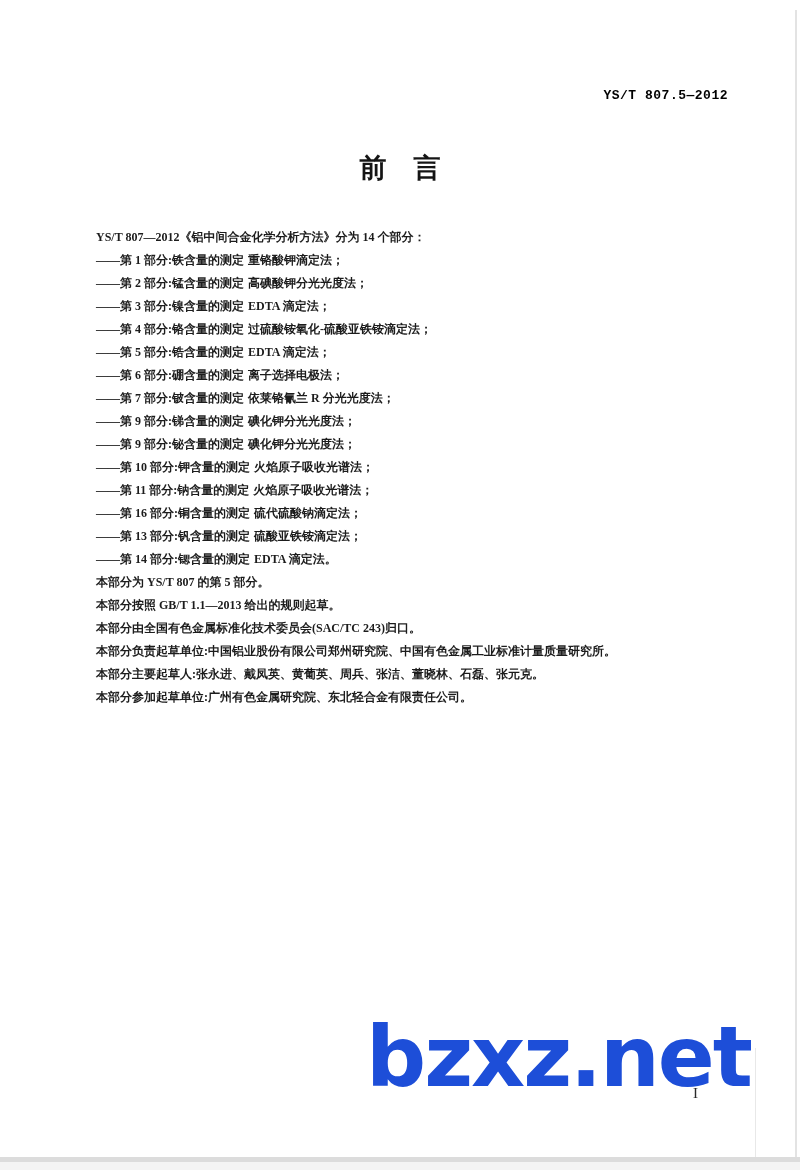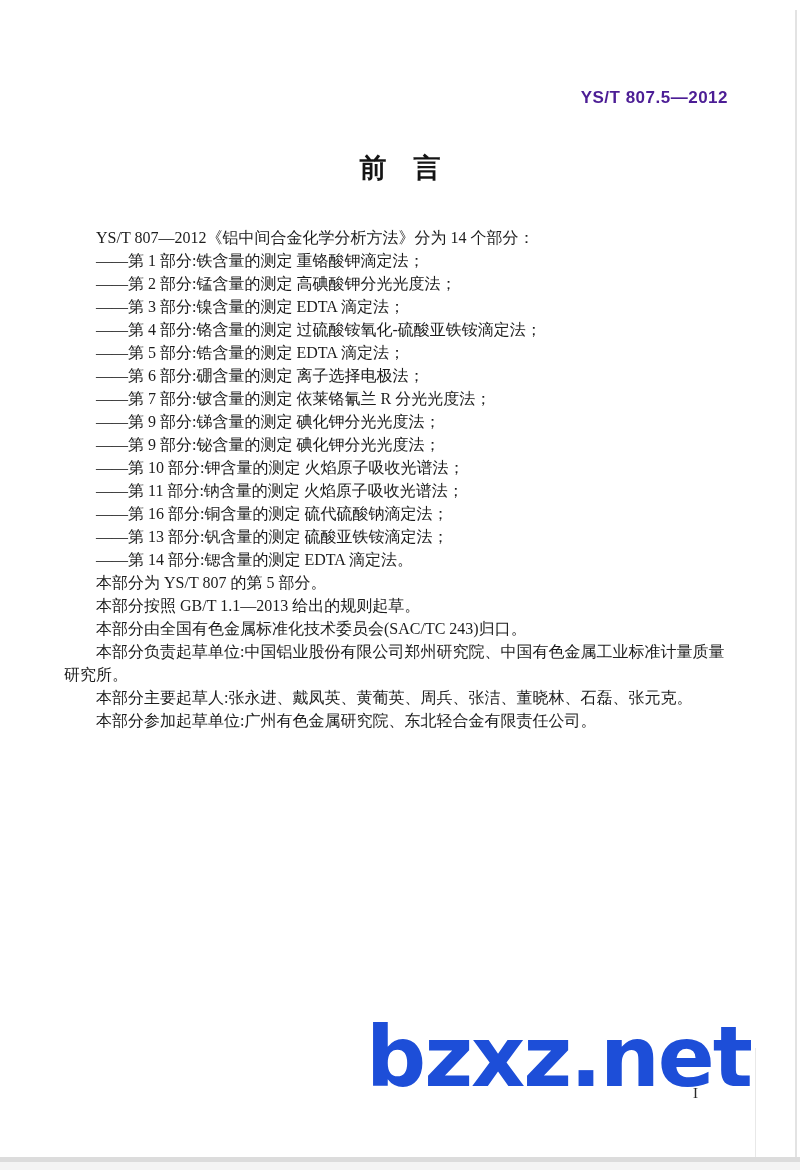--- a/index.html
+++ b/index.html
@@ -38,45 +38,45 @@
   .edge-below {
     position: absolute;
     left: 0; top: 1162px;
     width: 800px; height: 8px;
     background: #f4f4f4;
   }
   .std-code {
     position: absolute;
     top: 88px;
     right: 72px;
-    font-family: Liberation Sans, sans-serif;
+    font-family: Liberation Mono, monospace;
     font-weight: 700;
-    font-size: 17px;
+    font-size: 13px;
     letter-spacing: 0.5px;
-    color: #4c1d95;
+    color: #000000;
   }
   .doc-title {
     position: absolute;
     top: 150px;
     left: 65px;
     width: 670px;
     text-align: center;
     font-family: "Liberation Sans", "DejaVu Sans", sans-serif;
     font-weight: 700;
     font-size: 27px;
     color: #141414;
   }
   .content {
     position: absolute;
     left: 64px;
     top: 226px;
     width: 672px;
-    font-size: 16px;
+    font-size: 12px;
     line-height: 23px;
-    font-weight: 400;
+    font-weight: 700;
     color: #1c1c1c;
   }
   .content p {
     margin: 0;
     text-indent: 32px;
   }
   .part-row {
     text-indent: 32px;
     white-space: nowrap;
   }

